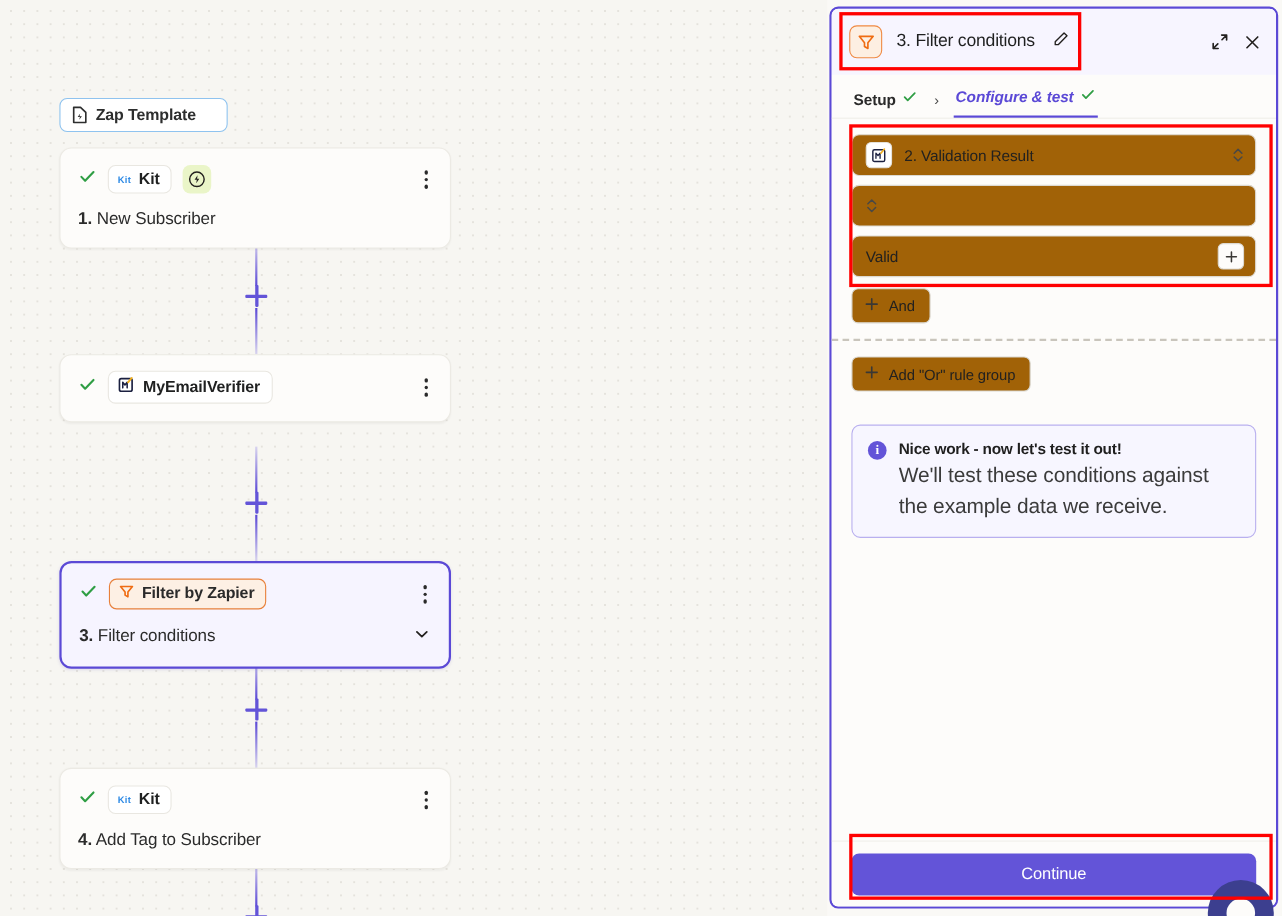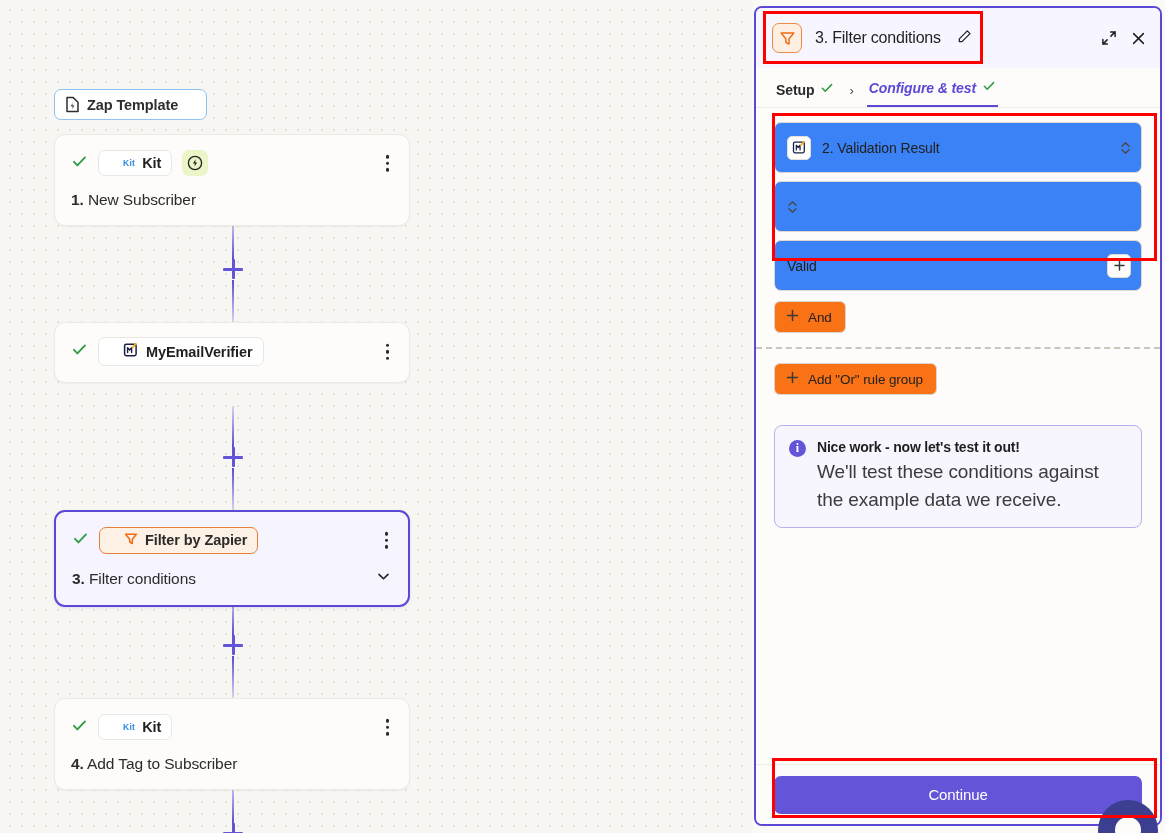--- a/index.html
+++ b/index.html
@@ -47,21 +47,21 @@
     border: 2px solid #5b49d6;
     box-shadow: 0 1px 3px rgba(60,45,170,0.13);
   }
   .node-top { display: flex; align-items: center; gap: 10px; position: relative; min-height: 28px; }
   .check-icon { flex: 0 0 auto; display: block; }
   .app-chip {
     display: inline-flex; align-items: center; gap: 7px;
     background: #ffffff;
     border: 1px solid #e9e7e1;
     border-radius: 7px;
-    padding: 4px 10px 4px 24px;
+    padding: 4px 10px 4px 8px;
     font-size: 14.5px; font-weight: bold; color: #1f2020;
     letter-spacing: -0.1px;
   }
   .app-chip.filter-chip {
     background: #fdf0e4;
     border: 1px solid #e8803a;
     color: #2a2a2a;
   }
   .kit-logo { font-size: 8.5px; font-weight: bold; color: #2e8ae5; letter-spacing: 0.3px; line-height:1; }
   .trigger-badge {
@@ -149,40 +149,40 @@
     display: flex; align-items: center; justify-content: space-between;
     margin-bottom: 10px;
   }
   .rule-head-label { font-size: 14px; font-weight: bold; color: #23211f; letter-spacing: -0.1px; }
   .remove-rule {
     display: inline-flex; align-items: center; gap: 8px;
     background: #fdfcfa; border: 1px solid #d9d6ce; border-radius: 6px;
     padding: 6px 12px 6px 10px; font-size: 13.5px; color: #23211f; cursor: pointer;
   }
   .field {
-    width: 100%; height: 51px; background: #3b82f6;
+    width: 100%; height: 38px; background: #a16207;
     border: 1px solid #ddd9d1; border-radius: 7px;
     display: flex; align-items: center; padding: 0 10px 0 12px;
     margin-bottom: 8px; font-size: 14px; color: #23211f; cursor: pointer;
     position: relative;
   }
   .field .fval { flex: 1 1 auto; display: flex; align-items: center; gap: 11px; letter-spacing: -0.1px; }
   .mini-icon-box {
     width: 24px; height: 24px; border: 1px solid #e4e1da; border-radius: 5px;
     background: #fff; display: flex; align-items: center; justify-content: center;
   }
   .stepper { flex: 0 0 auto; display:flex; flex-direction:column; gap:2px; align-items:center; }
   .plus-box {
     width: 24px; height: 24px; border: 1px solid #ddd9d1; border-radius: 5px;
     background: #fdfcfa; display: flex; align-items: center; justify-content: center;
     flex: 0 0 auto; cursor: pointer;
   }
   .ghost-btn {
     display: inline-flex; align-items: center; gap: 9px;
-    background: #f97316; border: 1px solid #d9d6ce; border-radius: 6px;
+    background: #a16207; border: 1px solid #d9d6ce; border-radius: 6px;
     padding: 7px 13px 7px 11px; font-size: 13.5px; color: #23211f; cursor: pointer;
     letter-spacing: -0.1px;
     justify-content: center;
   }
   .and-row { margin-top: 10px; margin-bottom: 14px; }
   .dash-sep { border-top: 2px dashed #c9c5bc; margin: 0 -18px 14px -18px; }
   .notice {
     margin-top: 30px;
     background: #f7f6ff; border: 1px solid #b9b0ef; border-radius: 8px;
     padding: 13px 14px 14px 14px; display: flex; gap: 11px;

